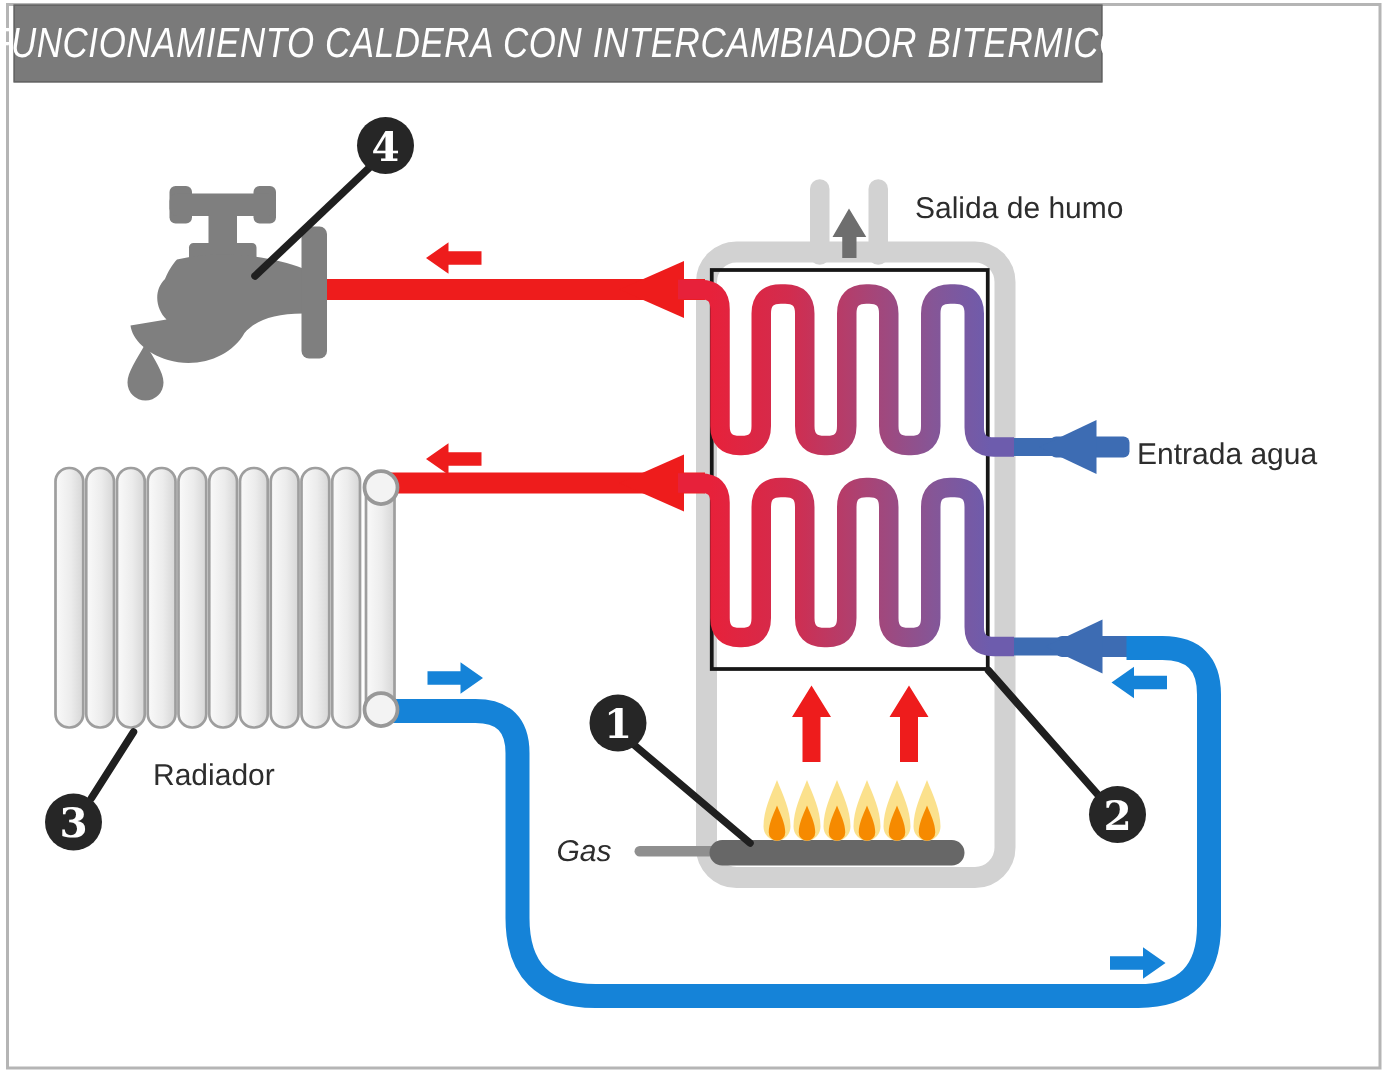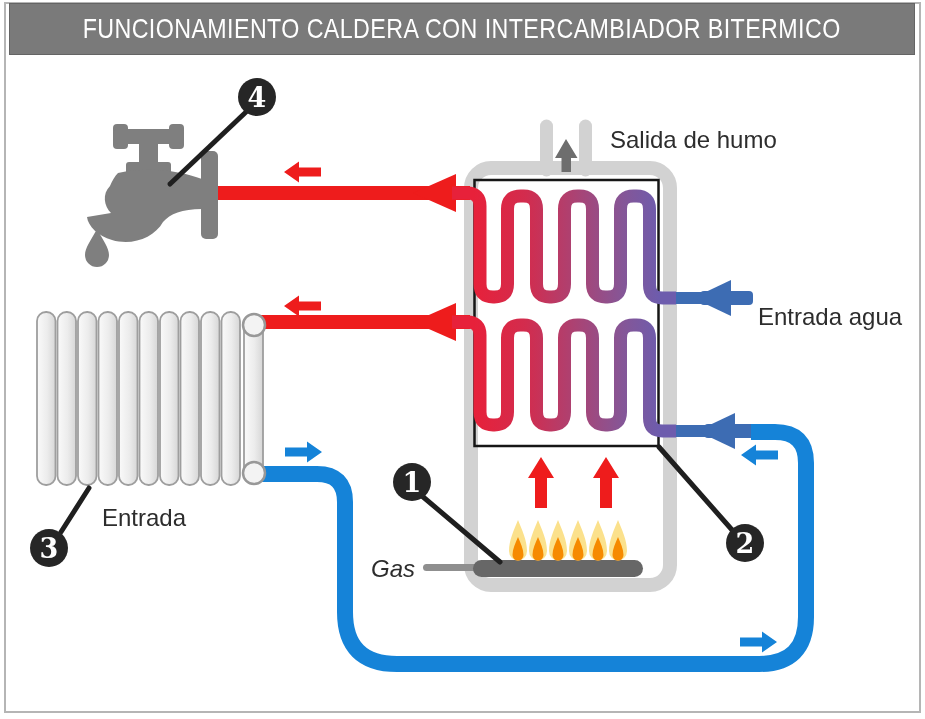--- a/index.html
+++ b/index.html
@@ -1,26 +1,26 @@
 <!DOCTYPE html>
 <html style="--title-bg: #7a7a7a; --title-text: #ffffff; --frame-border: #b5b5b5; --text-dark: #2d2d2d; --pipe-red: #ee1c1c; --pipe-blue: #1583d8; --inlet-blue: #3d6cb3; --coil-c1: #e7213a; --coil-c2: #d22c4e; --coil-c3: #aa4374; --coil-c4: #855697; --coil-c5: #6d5cad; --metal: #d2d2d2; --smoke-gray: #6e6e6e; --faucet-gray: #7f7f7f; --burner-gray: #676767; --flame-outer: #fbe18c; --flame-inner: #f68a00; --badge-bg: #262626;"><head>
 <meta charset="utf-8">
 <style>
   html,body{margin:0;padding:0;background:#fff;}
   .canvas{position:relative;width:925px;height:719px;background:#fff;overflow:hidden;
           font-family:"Liberation Sans",sans-serif;}
   .frame{position:absolute;left:4px;top:2px;right:4px;bottom:6px;
          border:2px solid var(--frame-border,#b5b5b5);}
-  .titlebar{position:absolute;left:9px;top:3px;width:906px;height:52px;
+  .titlebar{position:absolute;left:9px;top:3px;width:726px;height:52px;
             background:var(--title-bg,#7a7a7a);border:1px solid #646464;box-sizing:border-box;
-            display:flex;align-items:center;justify-content:center;}
+            display:flex;align-items:center;justify-content:center;font-style:italic;}
   .titlebar span{color:var(--title-text,#fff);font-size:28px;white-space:nowrap;
                  transform:scaleX(0.83);transform-origin:center;letter-spacing:0.5px;}
   svg.scene{position:absolute;left:0;top:0;}
-  .lbl{position:absolute;color:var(--text-dark,#2d2d2d);font-size:24px;line-height:33px;white-space:nowrap;}
+  .lbl{position:absolute;color:var(--text-dark,#2d2d2d);font-size:20px;line-height:33px;white-space:nowrap;}
   
   .c-shell{fill:none;stroke:var(--metal,#d2d2d2);}
   .c-red{fill:var(--pipe-red,#ee1c1c);}
   .c-blue{fill:var(--pipe-blue,#1583d8);}
   .s-blue{stroke:var(--pipe-blue,#1583d8);}
   .c-inlet{fill:var(--inlet-blue,#3d6cb3);}
   .c-smoke{fill:var(--smoke-gray,#6e6e6e);}
   .c-faucet{fill:var(--faucet-gray,#7f7f7f);}
   .c-burner{fill:var(--burner-gray,#676767);}
   .c-gasline{fill:#8f8f8f;}
@@ -180,18 +180,18 @@
       <circle class="c-badge" cx="49" cy="548" r="19"></circle>
       <text class="badge-txt" x="49" y="558">3</text>
     </g>
     <g>
       <circle class="c-badge" cx="257" cy="97" r="19"></circle>
       <text class="badge-txt" x="257" y="107">4</text>
     </g>
   </svg>
 
   <div class="lbl" style="left:610px;top:123px;">Salida de humo</div>
-  <div class="lbl" style="left:758px;top:300px;">
+  <div class="lbl" style="left:758px;top:287px;">
     <div>Entrada agua</div>
   </div>
   <div class="lbl" style="left:371px;top:552px;font-style:italic;">Gas</div>
-  <div class="lbl" style="left:102px;top:501px;">Entrada</div>
+  <div class="lbl" style="left:102px;top:501px;">Radiador</div>
 </div>
 
 </body></html>

